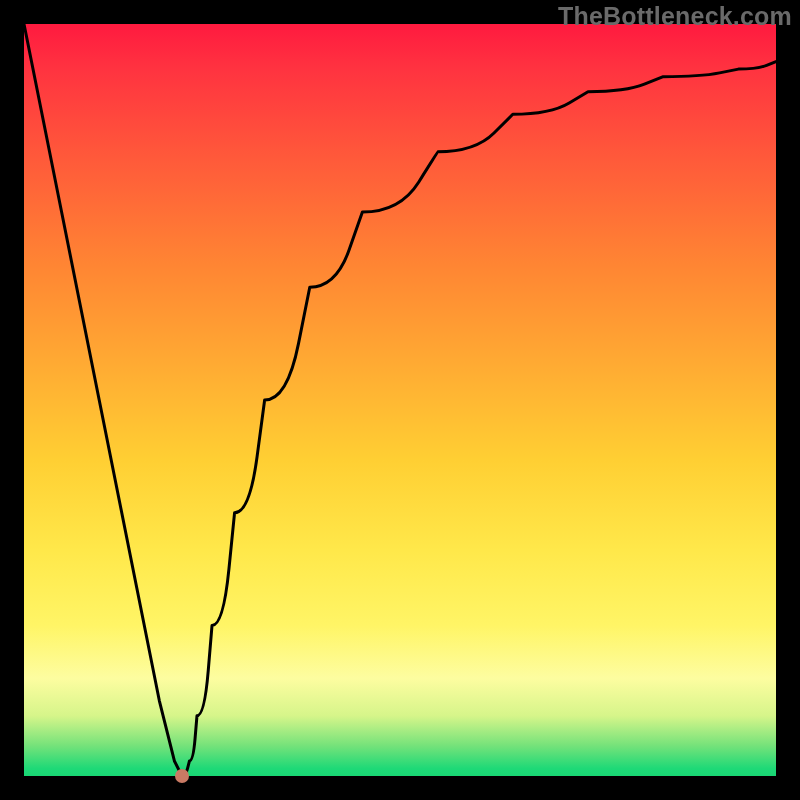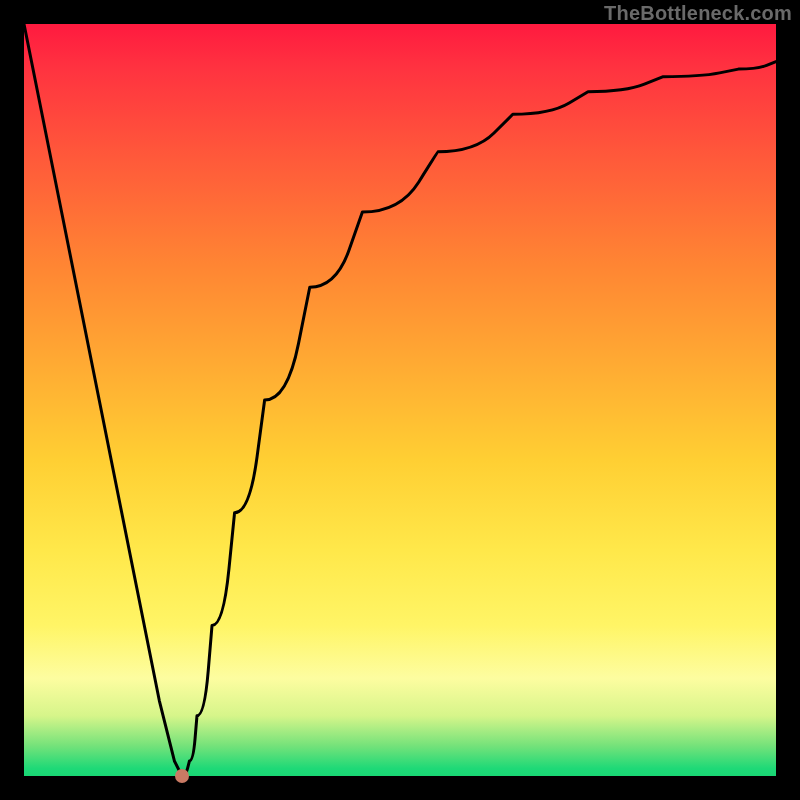--- a/index.html
+++ b/index.html
@@ -29,21 +29,21 @@
       #d6f58a 92%,
       #74e27a 96%,
       #1ed977 99%,
       #19d674 100%);
   }
   .watermark {
     position: absolute;
     top: 2px;
     right: 8px;
     font-family: Arial, Helvetica, sans-serif;
-    font-size: 20px;
+    font-size: 25px;
     font-weight: 600;
     color: #6a6a6a;
     letter-spacing: 0.2px;
   }
   svg.curve {
     position: absolute;
     left: 0;
     top: 0;
     width: 752px;
     height: 752px;

